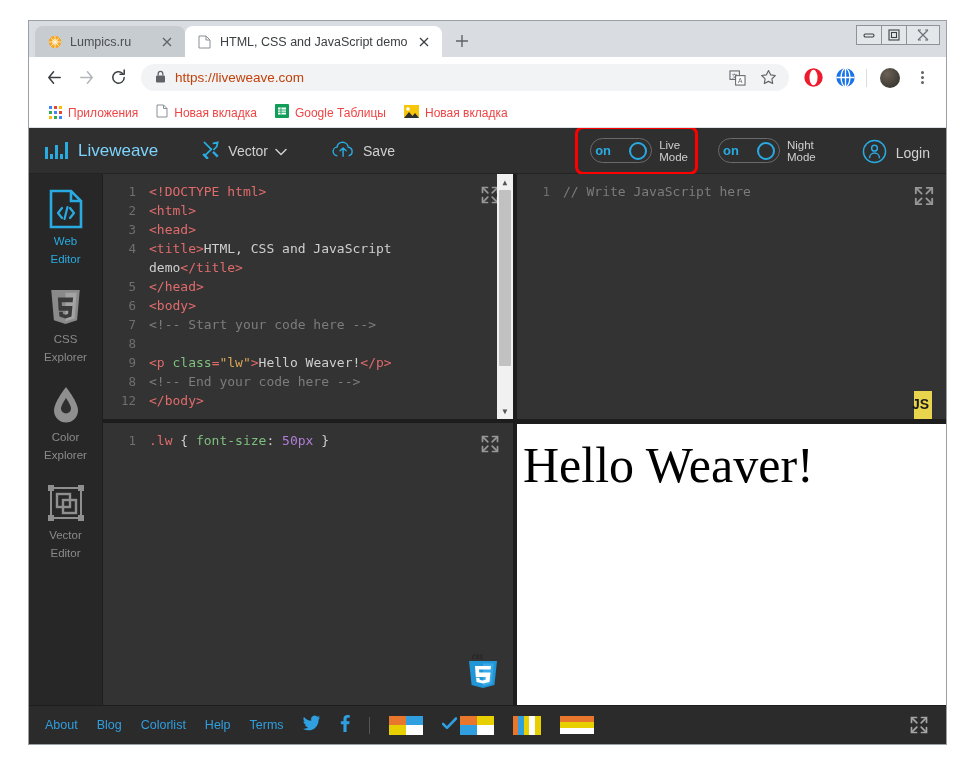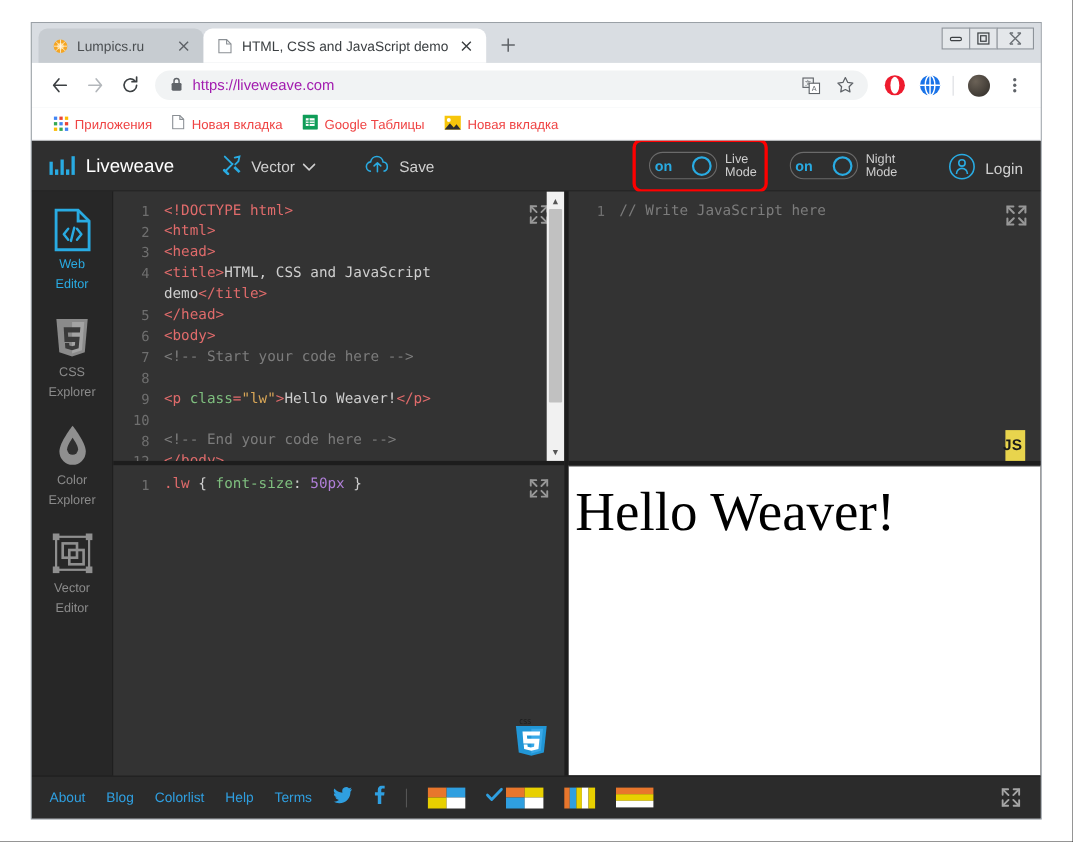--- a/index.html
+++ b/index.html
@@ -55,21 +55,21 @@
   
   .toolbar {
     height: 41px; background: #ffffff;
     display: flex; align-items: center; padding: 0 10px; gap: 2px;
   }
   .nav-btn { width: 30px; height: 30px; display: flex;
     align-items: center; justify-content: center; color: #5f6368; }
   .omnibox {
     flex: 1; height: 27px; background: #f1f3f4; border-radius: 14px;
     display: flex; align-items: center; gap: 9px; padding: 0 14px;
-    margin: 0 6px; font-size: 13.5px; color: #a21caf;
+    margin: 0 6px; font-size: 13.5px; color: #c2410c;
   }
   .omni-actions { display: flex; align-items: center; gap: 5px;
     margin-right: -6px; }
   .omni-actions .chip { width: 26px; height: 26px; display: flex;
     align-items: center; justify-content: center; }
   .tb-icon { width: 28px; height: 28px; display: flex;
     align-items: center; justify-content: center; margin-left: 2px; }
   .tb-sep { width: 1px; height: 18px; background: #dadce0; margin: 0 5px; }
   .avatar { width: 20px; height: 20px; border-radius: 50%;
     background: radial-gradient(circle at 35% 30%, #6b6257, #2d2a26); }
@@ -97,21 +97,21 @@
     position: relative; overflow: hidden;
   }
   .app-header {
     height: 46px; background: #2f2f2f; display: flex;
     align-items: center; padding: 0 16px;
     border-bottom: 1px solid #232323;
   }
   .brand { display: flex; align-items: center; gap: 10px; }
   .brand-bars { display: flex; align-items: flex-end; gap: 2px; height: 17px; }
   .brand-bars i { width: 3px; background: #29abe2; display: block; }
-  .brand-name { color: #ffffff; font-size: 17px; }
+  .brand-name { color: #7dd3fc; font-size: 17px; }
   .hdr-item {
     display: flex; align-items: center; gap: 7px;
     color: #d0d0d0; font-size: 14px; margin-left: 44px;
   }
   .hdr-right { margin-left: auto; display: flex; align-items: flex-end; gap: 0; }
   .toggle-wrap { display: flex; align-items: center; gap: 7px;
     padding: 4px 6px; position: relative; }
   .toggle {
     width: 62px; height: 25px; border: 1px solid #6a6a6a;
     border-radius: 13px; display: flex; align-items: center;
@@ -547,24 +547,20 @@
                 </div>
                 <div class="line">
                   <span class="ln">8</span>
                   <span class="src"><span class="t-txt"></span></span>
                 </div>
                 <div class="line">
                   <span class="ln">9</span>
                   <span class="src"><span class="t-tag">&lt;p </span><span class="t-att">class</span><span class="t-tag">=</span><span class="t-val">"lw"</span><span class="t-tag">&gt;</span><span class="t-txt">Hello Weaver!</span><span class="t-tag">&lt;/p&gt;</span></span>
                 </div>
                 <div class="line">
-                  <span class="ln">10</span>
-                  <span class="src"><span class="t-txt"></span></span>
-                </div>
-                <div class="line">
                   <span class="ln">8</span>
                   <span class="src"><span class="t-com">&lt;!-- End your code here --&gt;</span></span>
                 </div>
                 <div class="line">
                   <span class="ln">12</span>
                   <span class="src"><span class="t-tag">&lt;/body&gt;</span></span>
                 </div>
               </div>
             <span class="expand">
               <svg width="22" height="22" viewBox="0 0 22 22">

